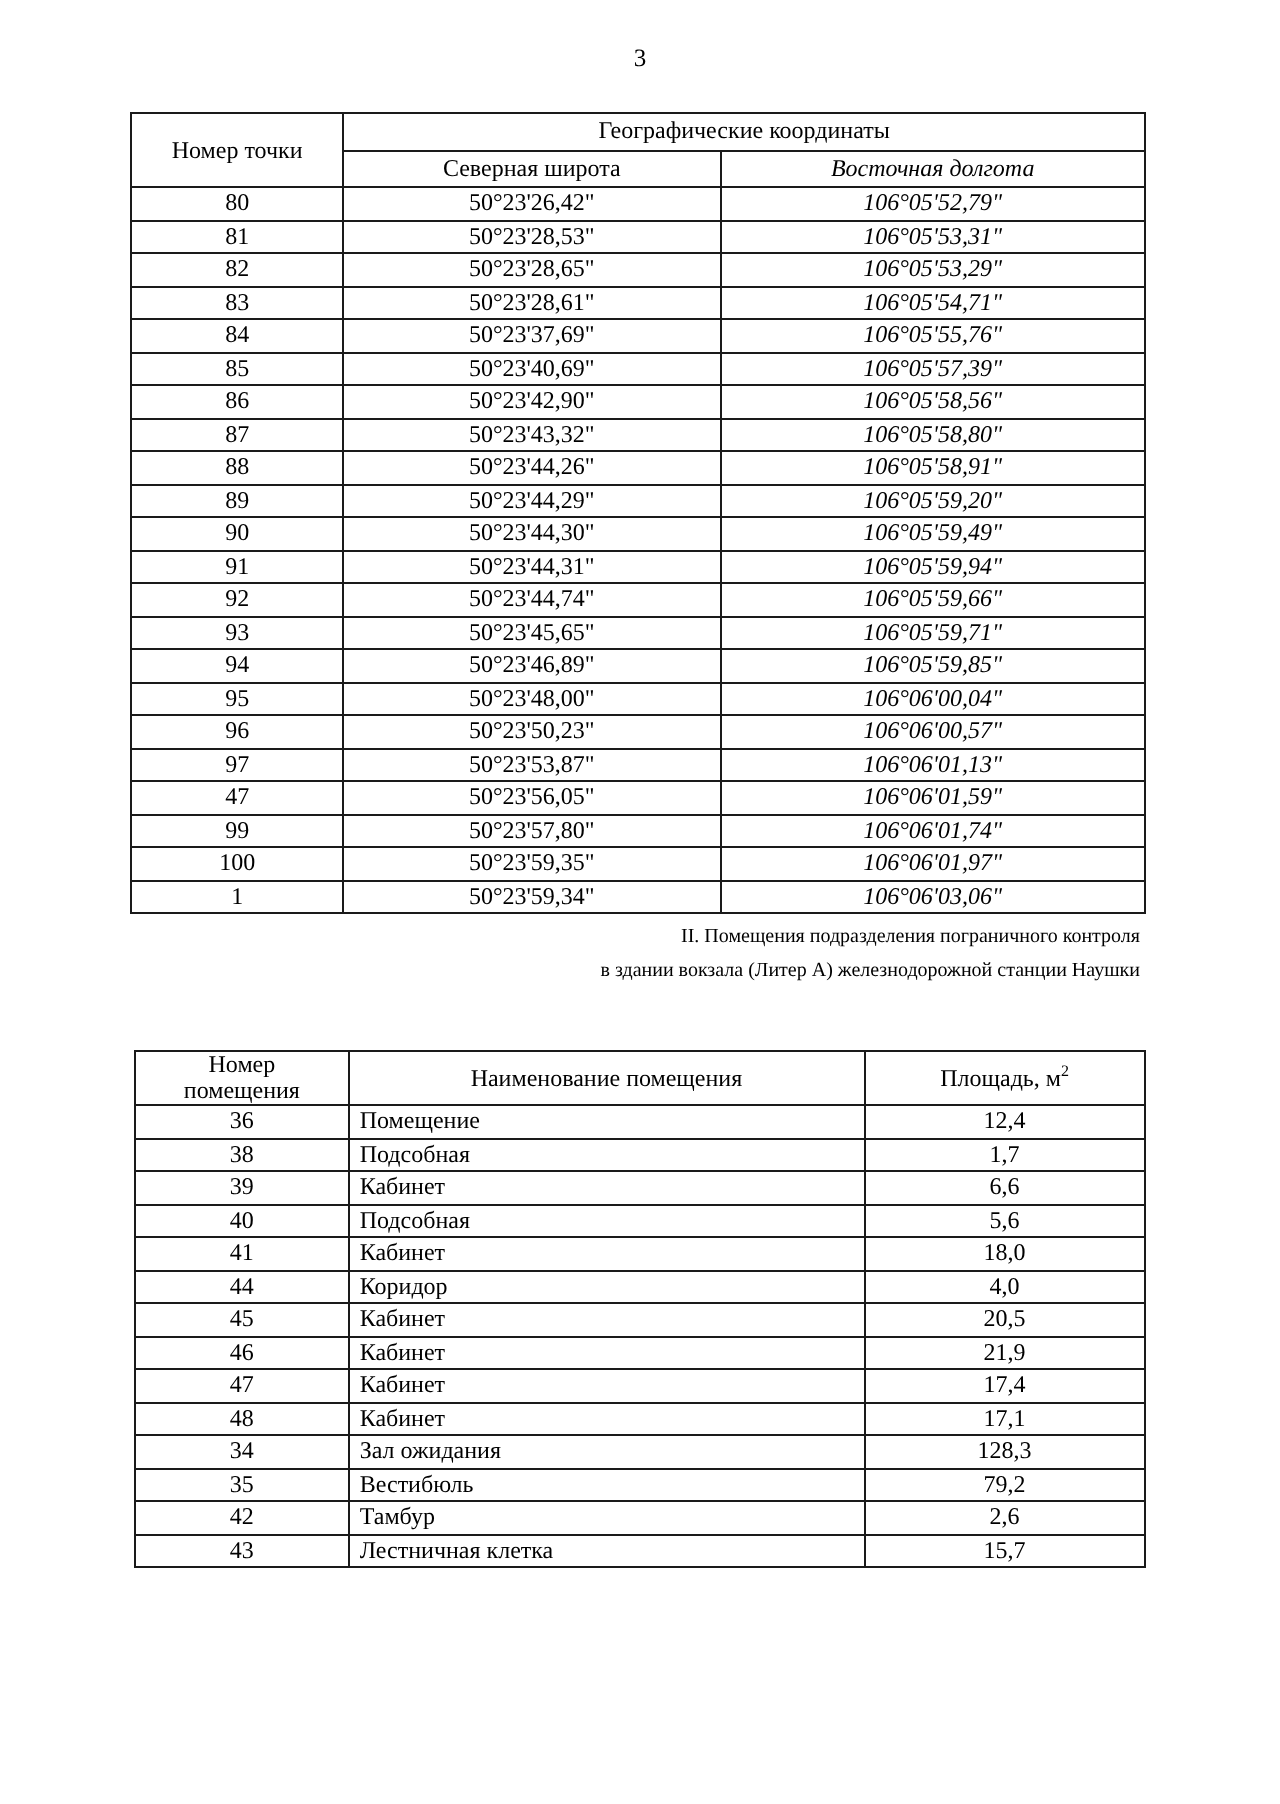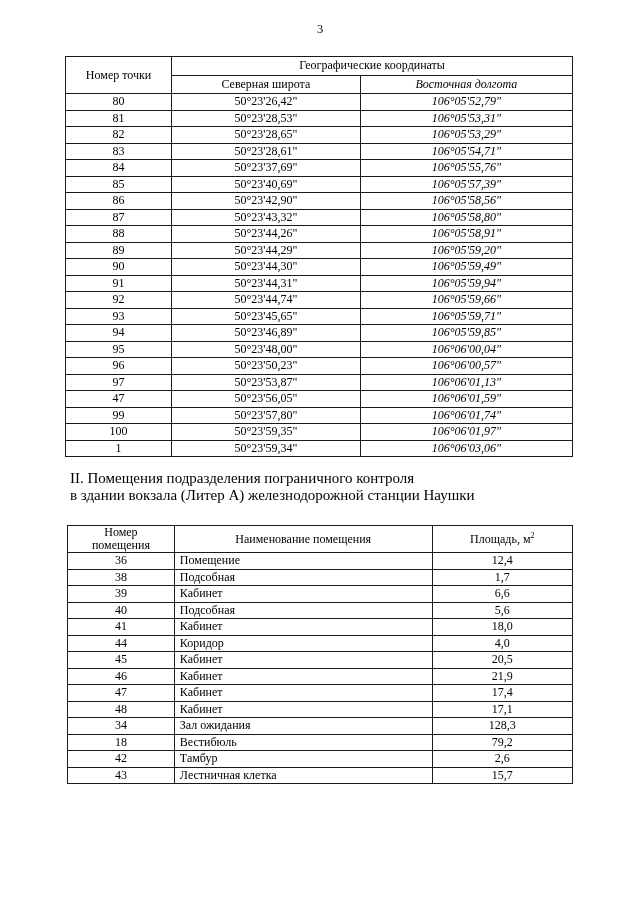--- a/index.html
+++ b/index.html
@@ -88,24 +88,24 @@
   sup.sq {
     font-size: 8px;
     vertical-align: super;
     line-height: 0;
   }
 
   
   .section-heading {
     position: absolute;
     left: 70px;
-    top: 470px;
+    top: 460px;
     width: 500px;
-    text-align: left;
-    font-size: 15px;
+    text-align: right;
+    font-size: 10px;
     line-height: 17px;
   }
   .section-heading .line { display: block; }
 </style>
 </head>
 <body>
 
 <div class="page">
 
   <div class="page-number">3</div>
@@ -303,21 +303,21 @@
           <td class="r-num">48</td>
           <td class="r-name">Кабинет</td>
           <td class="r-area">17,1</td>
         </tr>
         <tr>
           <td class="r-num">34</td>
           <td class="r-name">Зал ожидания</td>
           <td class="r-area">128,3</td>
         </tr>
         <tr>
-          <td class="r-num">18</td>
+          <td class="r-num">35</td>
           <td class="r-name">Вестибюль</td>
           <td class="r-area">79,2</td>
         </tr>
         <tr>
           <td class="r-num">42</td>
           <td class="r-name">Тамбур</td>
           <td class="r-area">2,6</td>
         </tr>
         <tr>
           <td class="r-num">43</td>

